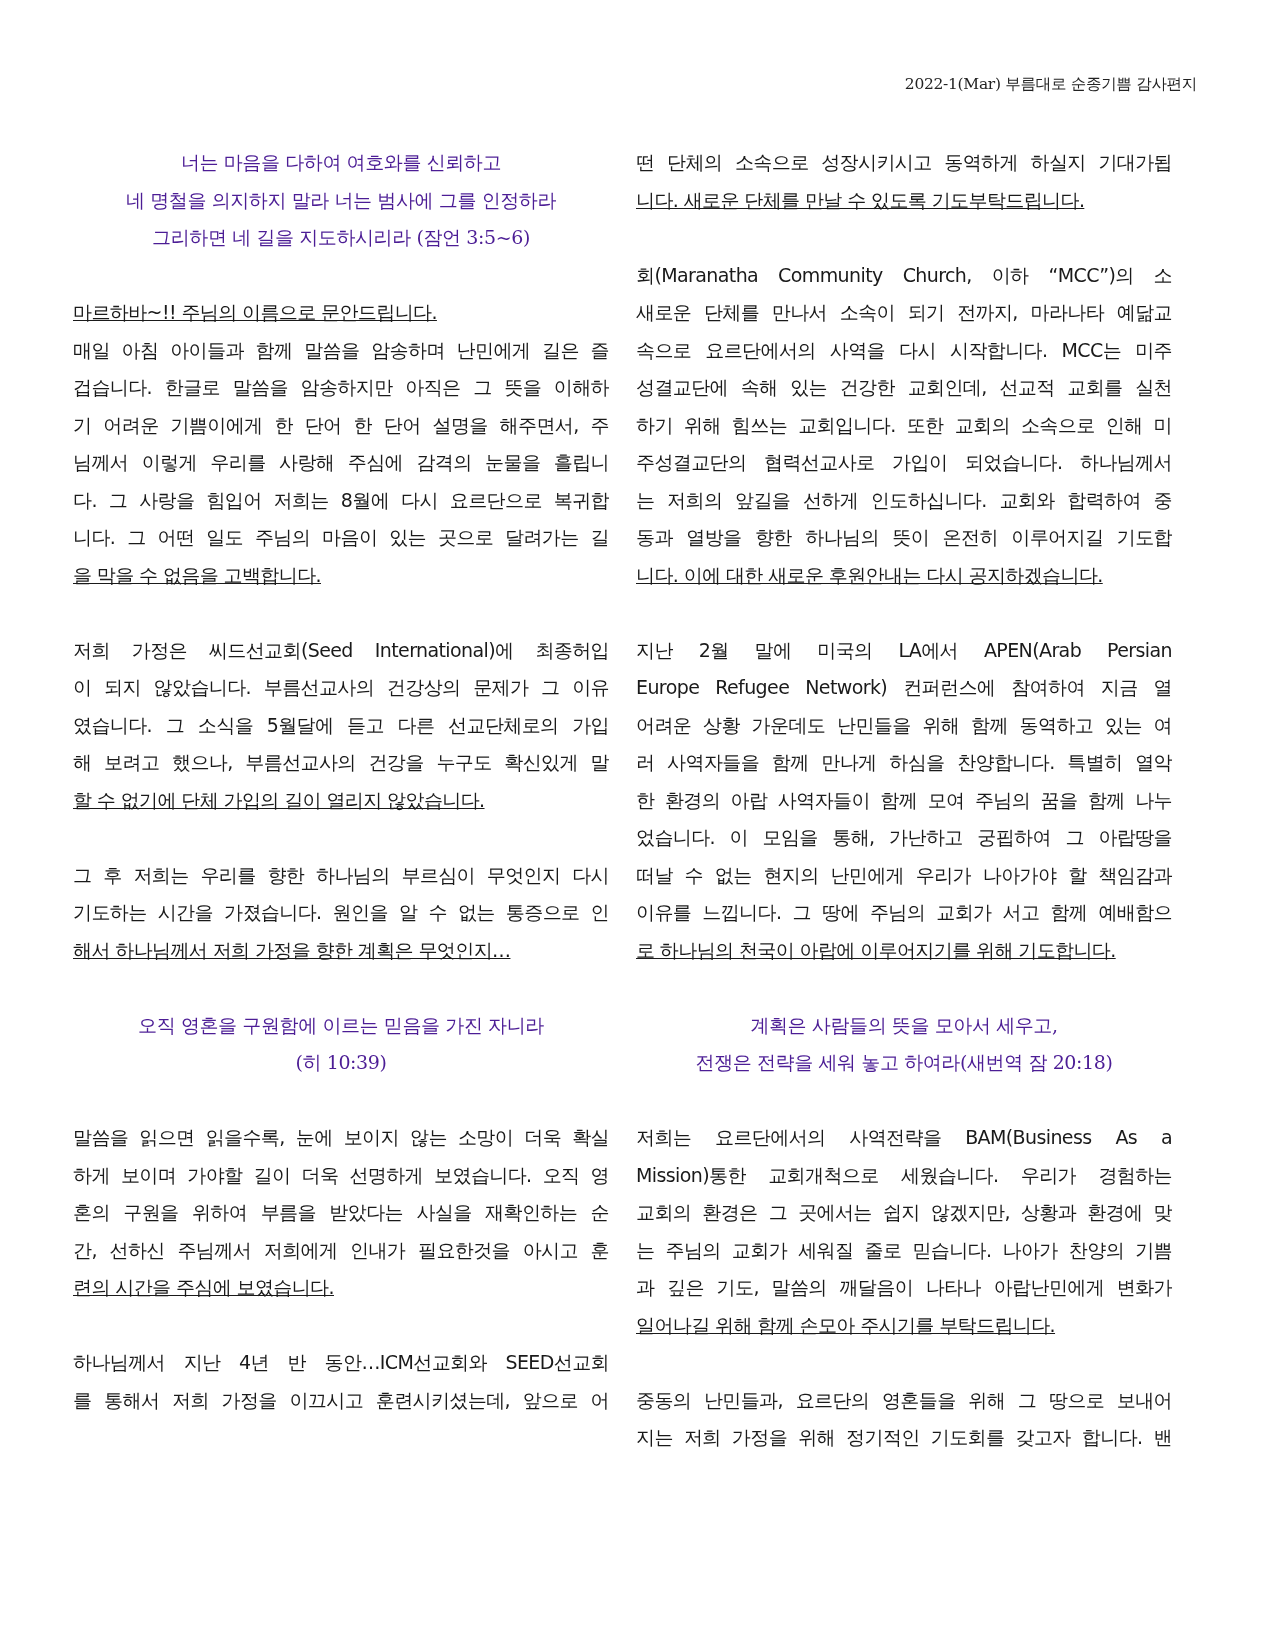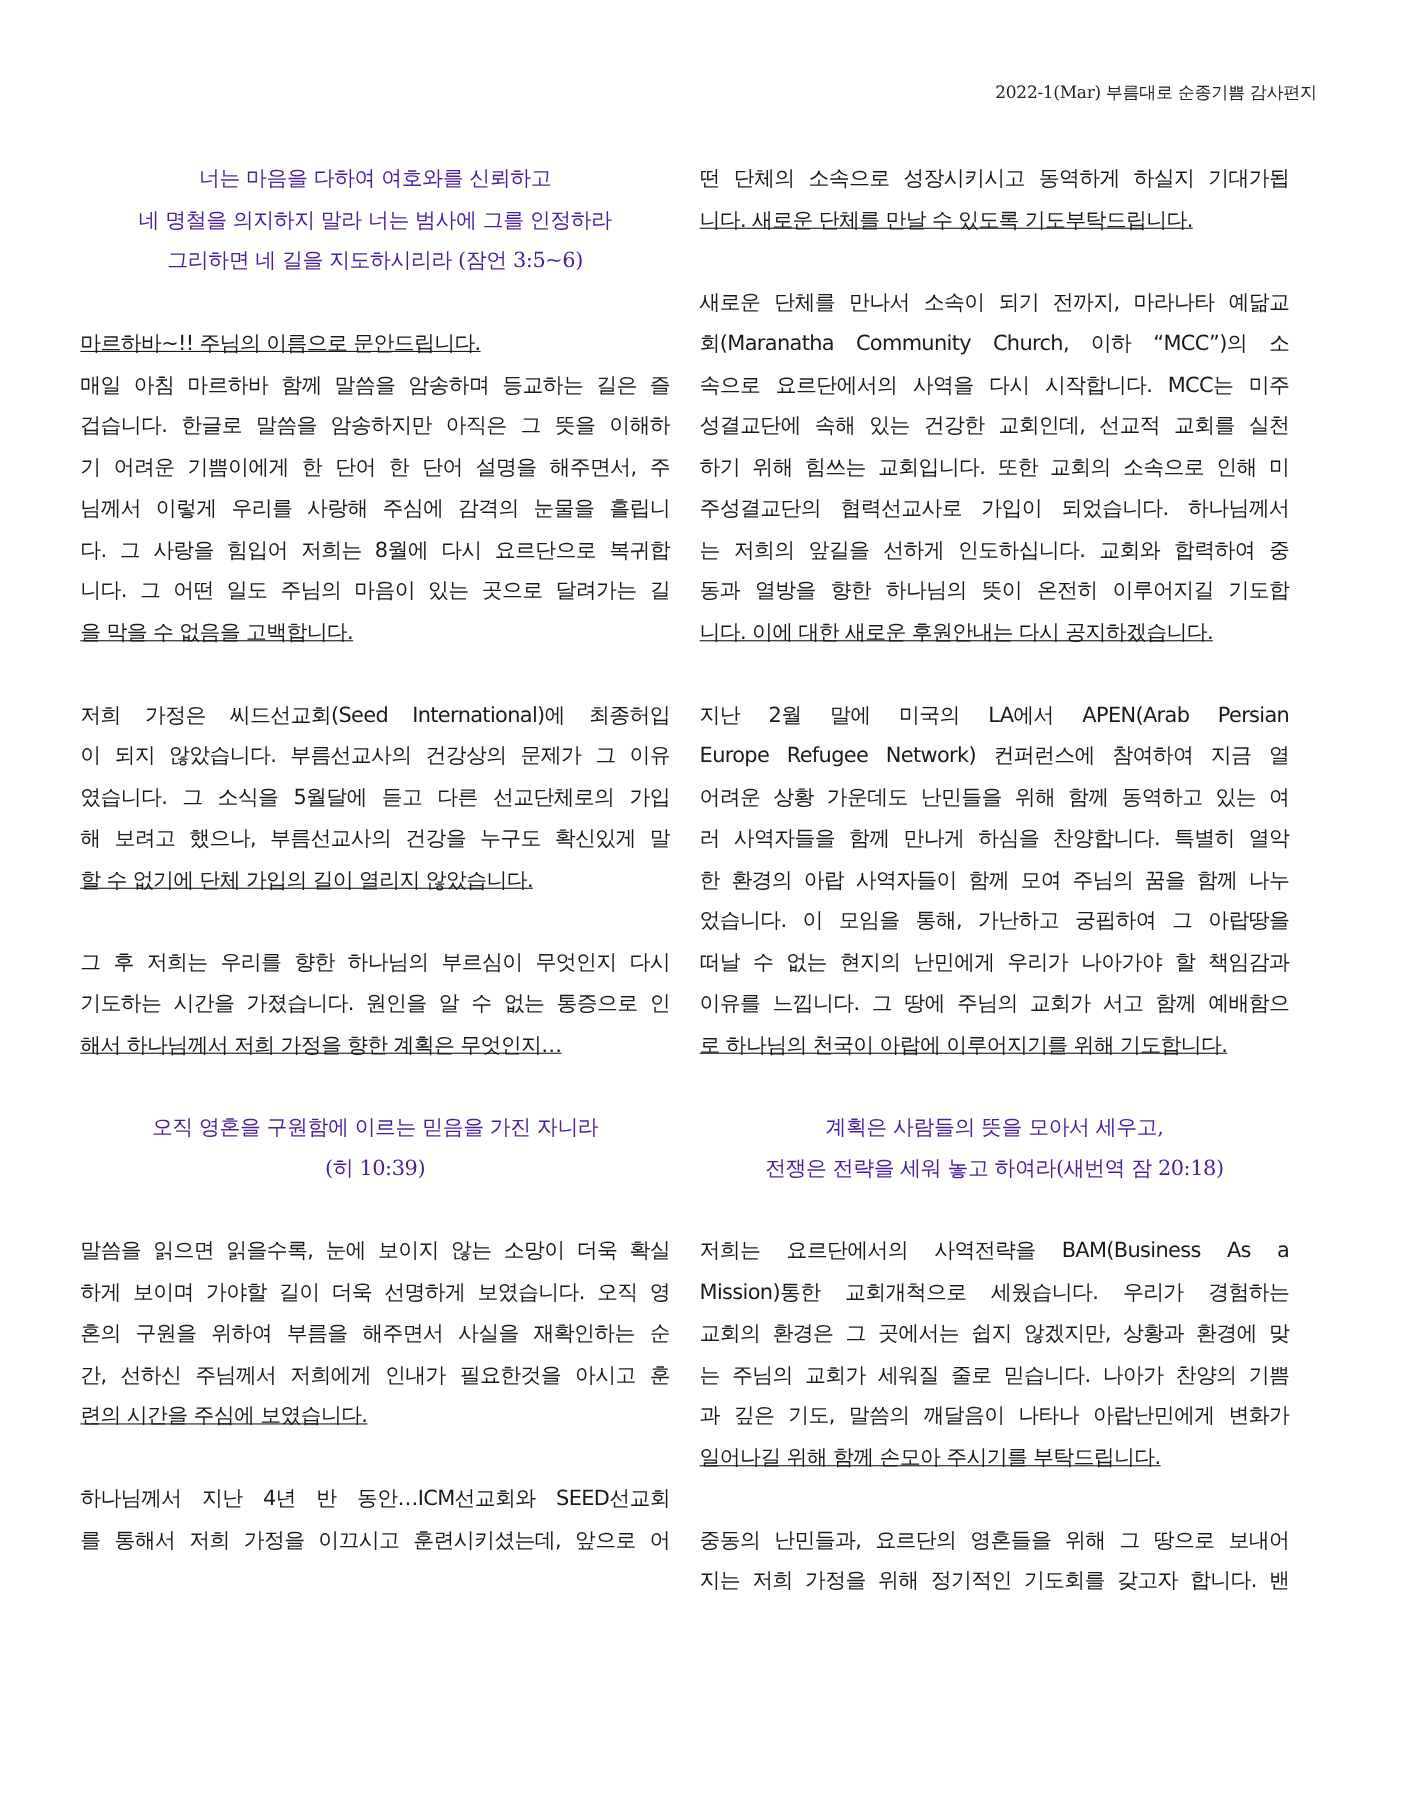--- a/index.html
+++ b/index.html
@@ -71,21 +71,21 @@
 <div class="column col-left">
 
   <div class="verse">
     <div class="vline">너는 마음을 다하여 여호와를 신뢰하고</div>
     <div class="vline">네 명철을 의지하지 말라 너는 범사에 그를 인정하라</div>
     <div class="vline">그리하면 네 길을 지도하시리라 (잠언 3:5~6)</div>
   </div>
 
   <div class="para">
     <div class="line last">마르하바~!! 주님의 이름으로 문안드립니다.</div>
-    <div class="line">매일 아침 마르하바 함께 말씀을 암송하며 등교하는 길은 즐</div>
+    <div class="line">매일 아침 아이들과 함께 말씀을 암송하며 난민에게 길은 즐</div>
     <div class="line">겁습니다. 한글로 말씀을 암송하지만 아직은 그 뜻을 이해하</div>
     <div class="line">기 어려운 기쁨이에게 한 단어 한 단어 설명을 해주면서, 주</div>
     <div class="line">님께서 이렇게 우리를 사랑해 주심에 감격의 눈물을 흘립니</div>
     <div class="line">다. 그 사랑을 힘입어 저희는 8월에 다시 요르단으로 복귀합</div>
     <div class="line">니다. 그 어떤 일도 주님의 마음이 있는 곳으로 달려가는 길</div>
     <div class="line last">을 막을 수 없음을 고백합니다.</div>
   </div>
 
   <div class="para">
     <div class="line">저희 가정은 씨드선교회(Seed International)에 최종허입</div>
@@ -102,41 +102,41 @@
   </div>
 
   <div class="verse">
     <div class="vline">오직 영혼을 구원함에 이르는 믿음을 가진 자니라</div>
     <div class="vline">(히 10:39)</div>
   </div>
 
   <div class="para">
     <div class="line">말씀을 읽으면 읽을수록, 눈에 보이지 않는 소망이 더욱 확실</div>
     <div class="line">하게 보이며 가야할 길이 더욱 선명하게 보였습니다. 오직 영</div>
-    <div class="line">혼의 구원을 위하여 부름을 해주면서 사실을 재확인하는 순</div>
+    <div class="line">혼의 구원을 위하여 부름을 받았다는 사실을 재확인하는 순</div>
     <div class="line">간, 선하신 주님께서 저희에게 인내가 필요한것을 아시고 훈</div>
     <div class="line last">련의 시간을 주심에 보였습니다.</div>
   </div>
 
   <div class="para">
     <div class="line">하나님께서 지난 4년 반 동안…ICM선교회와 SEED선교회</div>
     <div class="line">를 통해서 저희 가정을 이끄시고 훈련시키셨는데, 앞으로 어</div>
   </div>
 </div>
 
 <div class="column col-right">
 
   <div class="para">
     <div class="line">떤 단체의 소속으로 성장시키시고 동역하게 하실지 기대가됩</div>
     <div class="line last">니다. 새로운 단체를 만날 수 있도록 기도부탁드립니다.</div>
   </div>
 
   <div class="para">
+    <div class="line">회(Maranatha Community Church, 이하 “MCC”)의 소</div>
     <div class="line">새로운 단체를 만나서 소속이 되기 전까지, 마라나타 예닮교</div>
-    <div class="line">회(Maranatha Community Church, 이하 “MCC”)의 소</div>
     <div class="line">속으로 요르단에서의 사역을 다시 시작합니다. MCC는 미주</div>
     <div class="line">성결교단에 속해 있는 건강한 교회인데, 선교적 교회를 실천</div>
     <div class="line">하기 위해 힘쓰는 교회입니다. 또한 교회의 소속으로 인해 미</div>
     <div class="line">주성결교단의 협력선교사로 가입이 되었습니다. 하나님께서</div>
     <div class="line">는 저희의 앞길을 선하게 인도하십니다. 교회와 합력하여 중</div>
     <div class="line">동과 열방을 향한 하나님의 뜻이 온전히 이루어지길 기도합</div>
     <div class="line last">니다. 이에 대한 새로운 후원안내는 다시 공지하겠습니다.</div>
   </div>
 
   <div class="para">

